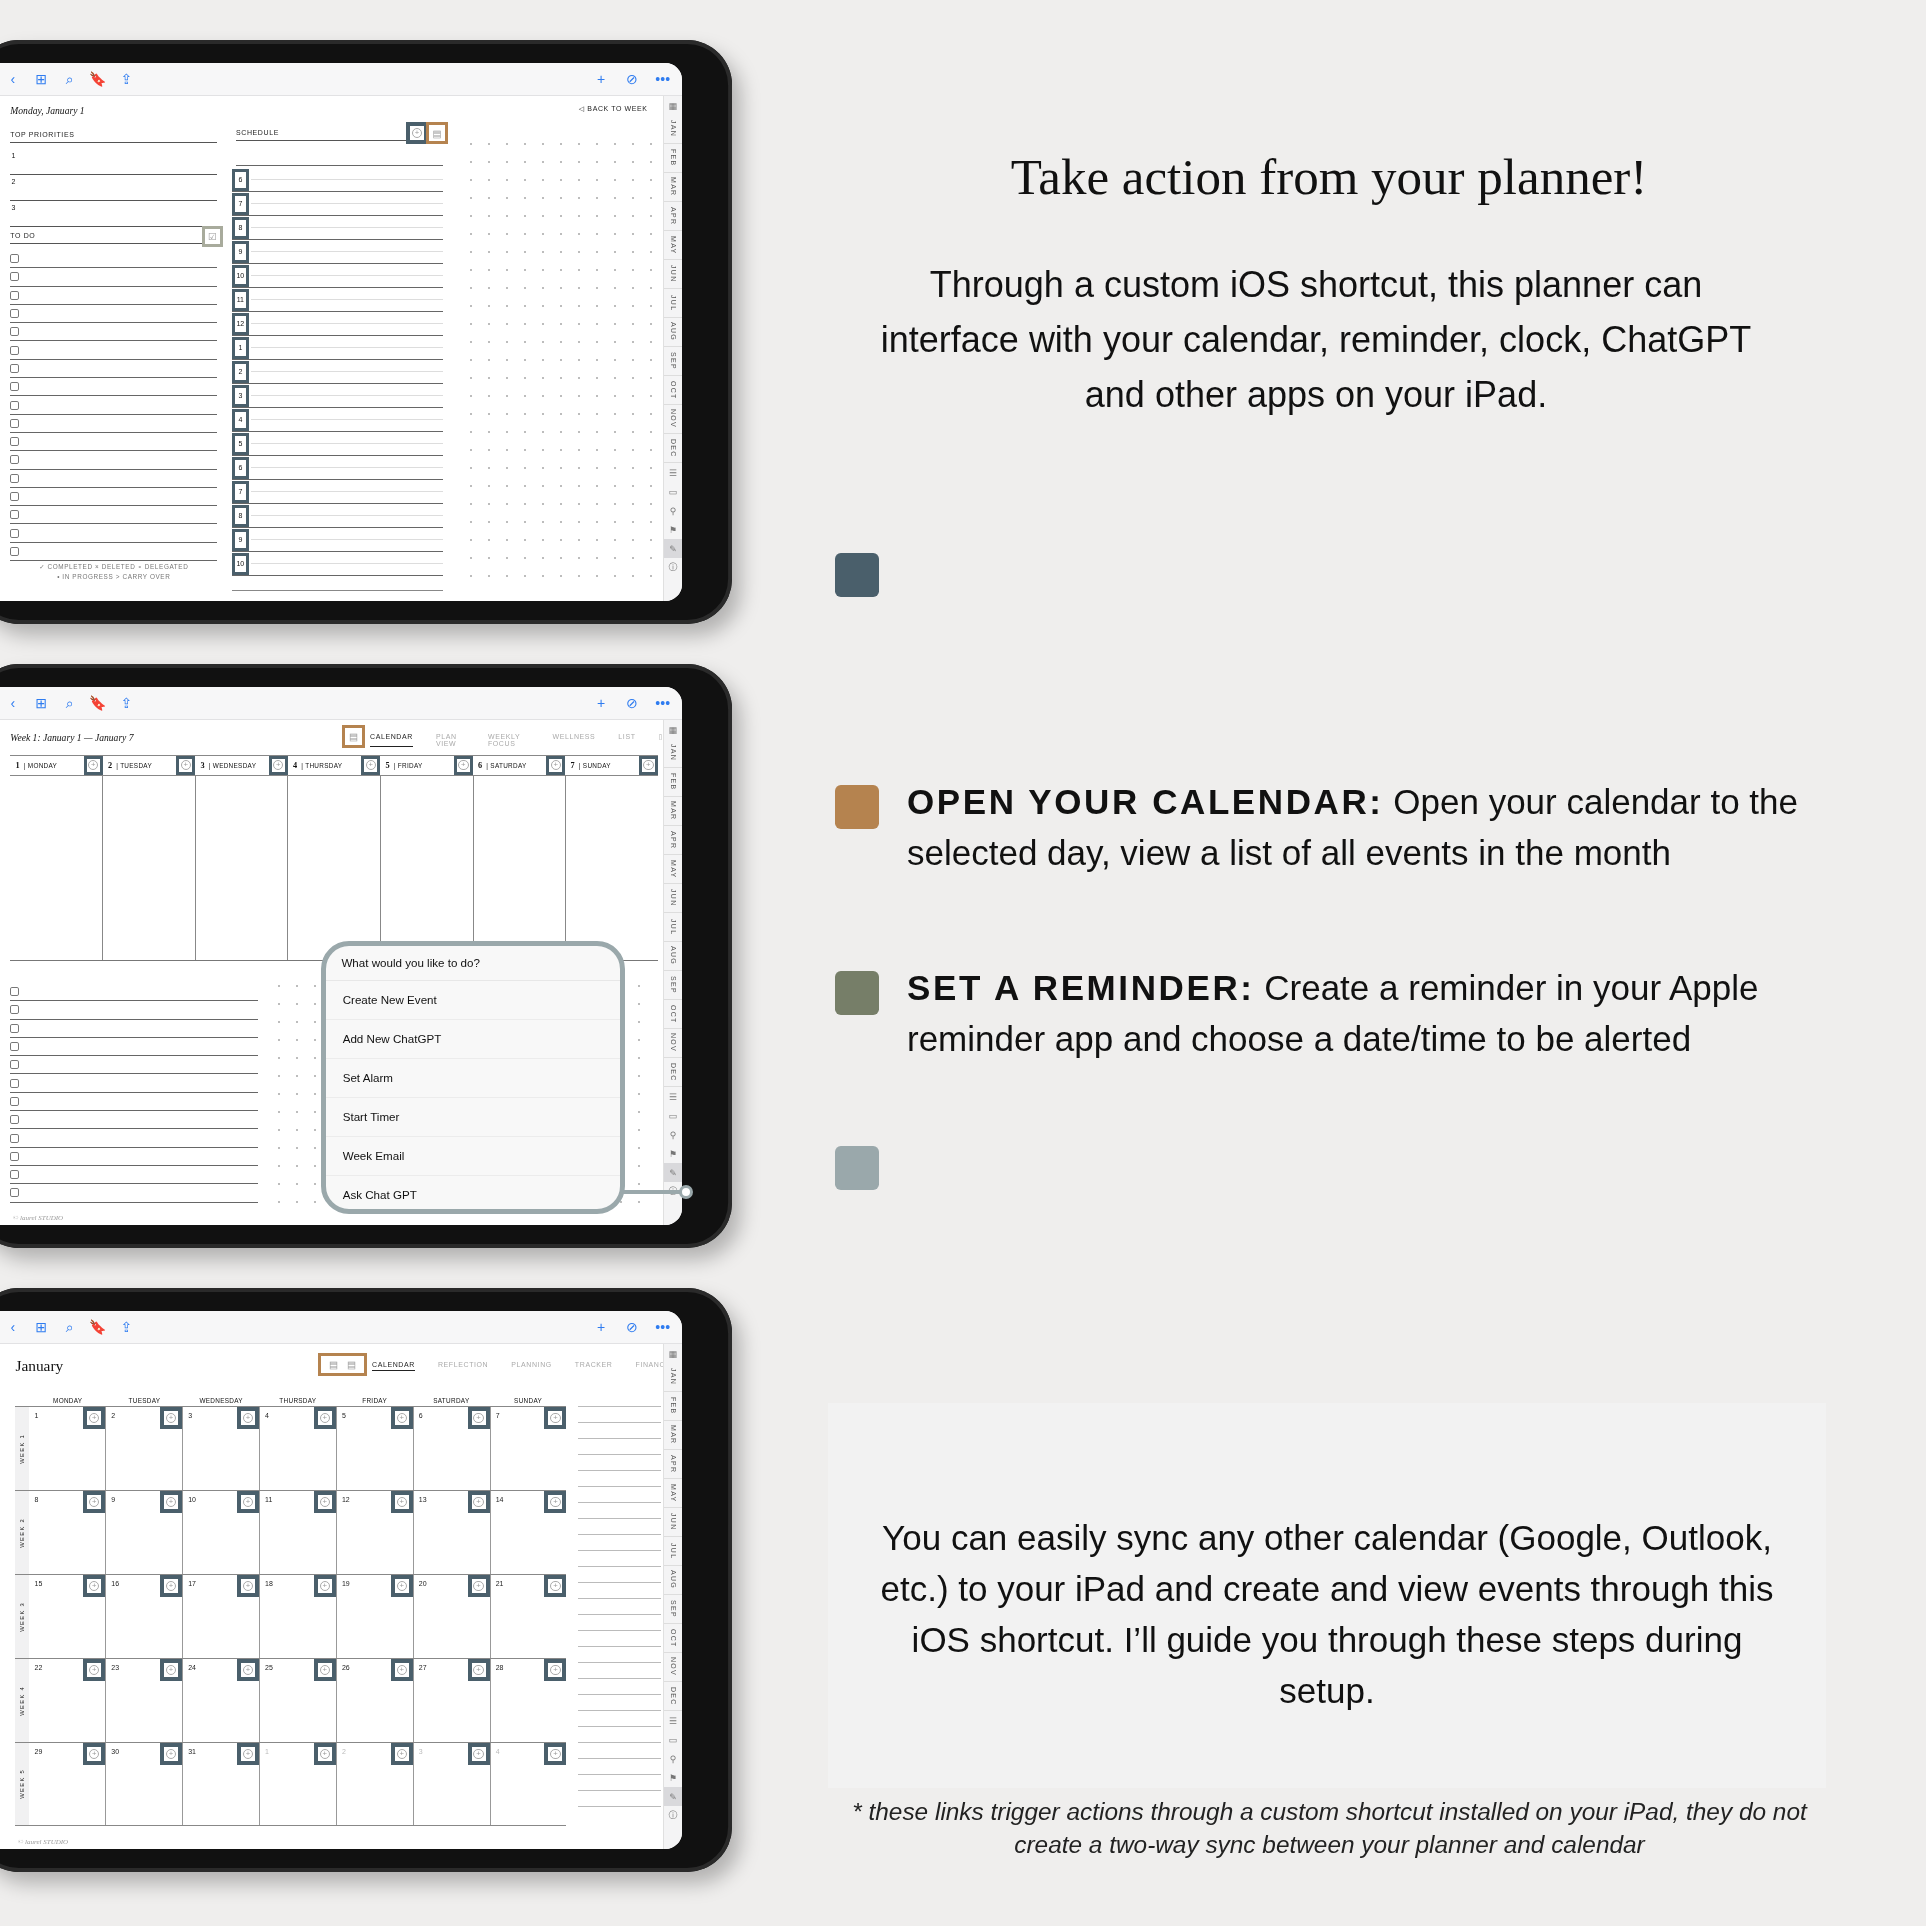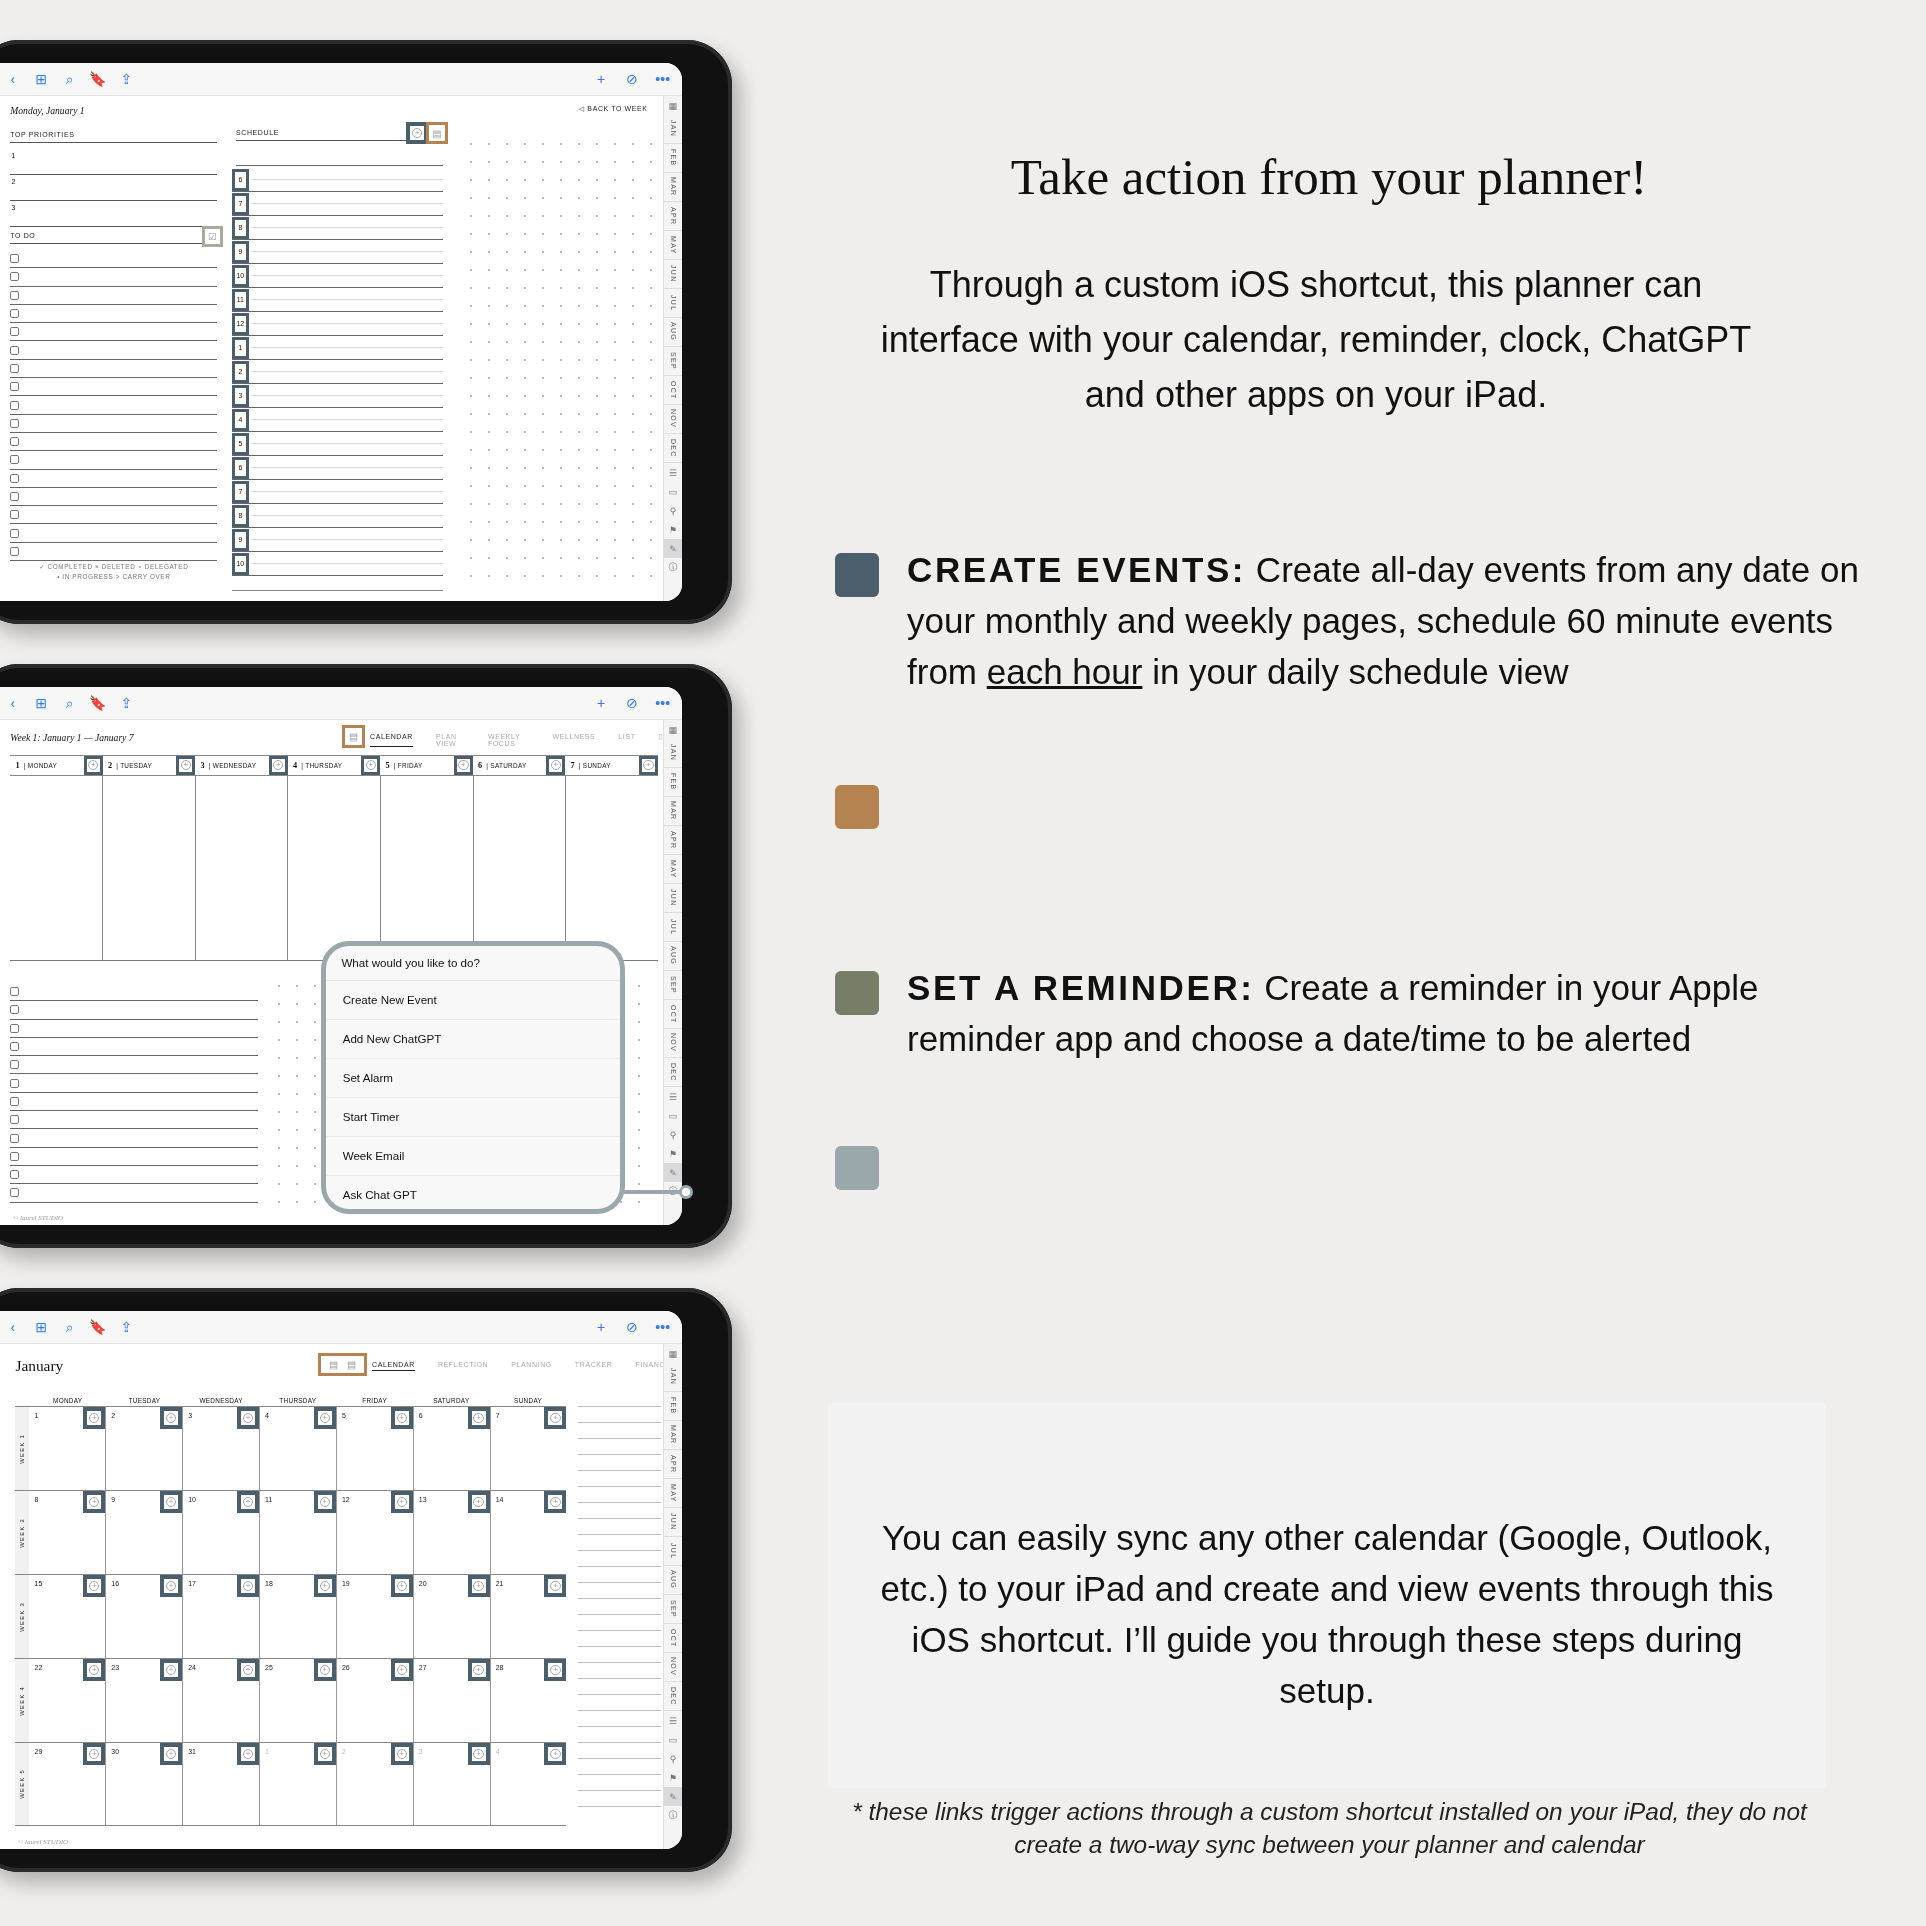--- a/index.html
+++ b/index.html
@@ -732,24 +732,24 @@
       </div>
   </div>
 </div>
 
 <div class="rp h1" style="position:absolute">Take action from your planner!</div>
 <div class="rp intro" style="position:absolute">Through a custom iOS shortcut, this planner can interface with your calendar, reminder, clock, ChatGPT and other apps on your iPad.</div>
 
 <div id="features">
     <div class="feat" style="top: 549px; height: 167px;">
       <div class="sw" style="top: 3.9px; background: rgb(74, 95, 107);"></div>
-      <div class="ftxt" style="top: -5.1px;"><b>CREATE EVENTS:</b><span> Create all-day events from any date on your monthly and weekly pages, schedule 60 minute events from </span><span style="text-decoration: underline;">each hour</span><span> in your daily schedule view</span></div>
     </div>
     <div class="feat" style="top: 781px; height: 167px;">
       <div class="sw" style="top: 3.9px; background: rgb(181, 131, 79);"></div>
+      <div class="ftxt" style="top: -5.1px;"><b>OPEN YOUR CALENDAR:</b><span> Open your calendar to the selected day, view a list of all events in the month</span></div>
     </div>
     <div class="feat" style="top: 967px; height: 167px;">
       <div class="sw" style="top: 3.9px; background: rgb(118, 126, 104);"></div>
       <div class="ftxt" style="top: -5.1px;"><b>SET A REMINDER:</b><span> Create a reminder in your Apple reminder app and choose a date/time to be alerted</span></div>
     </div>
     <div class="feat" style="top: 1142px; height: 167px;">
       <div class="sw" style="top: 3.9px; background: rgb(154, 168, 171);"></div>
     </div>
   </div>
 

